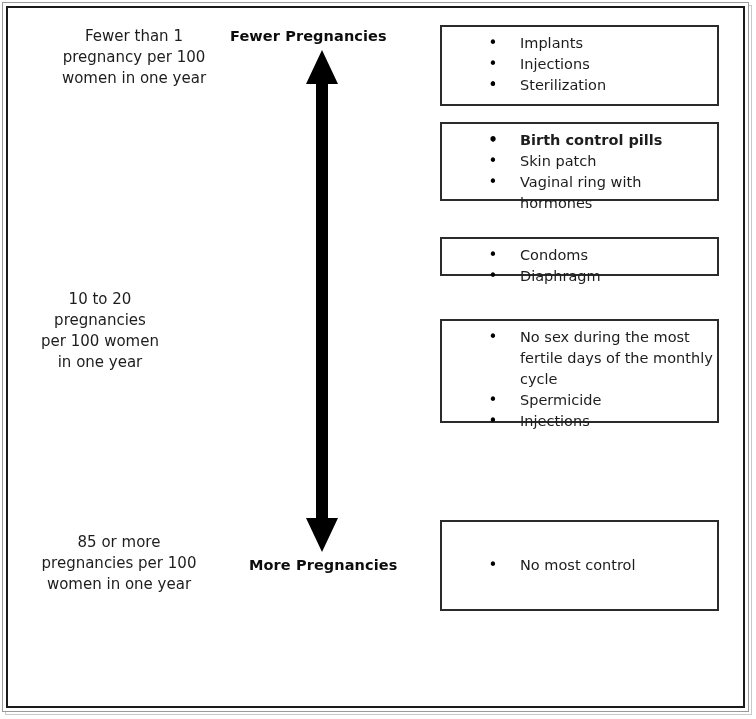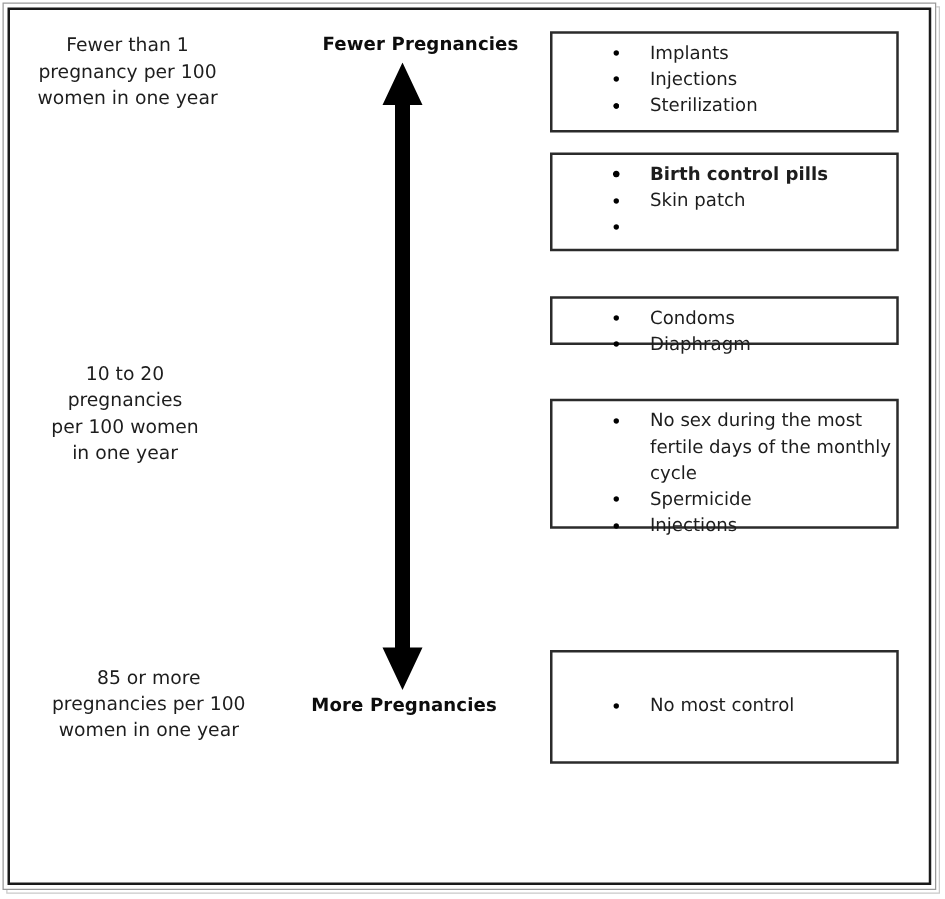--- a/index.html
+++ b/index.html
@@ -53,34 +53,34 @@
   }
 
   
   .scale-label {
     position: absolute;
     color: #1d1d1d;
     font-size: 15px;
     line-height: 21px;
     white-space: pre-line;
   }
-  #label-top      { left: 4px;  top: 26px;  width: 196px; text-align: center; }
+  #label-top      { left: 36px;  top: 26px;  width: 196px; text-align: center; }
   #label-middle   { left: 0;  top: 289px; width: 200px; text-align: center; }
   #label-bottom   { left: 14px;  top: 532px; width: 210px; text-align: center; }
 
   
   .axis-caption {
     position: absolute;
     font-size: 14.5px;
     font-weight: bold;
     color: #0d0d0d;
     letter-spacing: 0.1px;
     white-space: nowrap;
   }
-  #caption-top    { left: 230px; top: 28px; margin-left: 28px;  }
+  #caption-top    { left: 230px; top: 28px;  }
   #caption-bottom { left: 233px; top: 557px; margin-left: 16px; }
 
   #arrow-svg {
     position: absolute;
     left: 300px;
     top: 50px;
     width: 44px;
     height: 502px;
   }
 
@@ -192,20 +192,21 @@
         <li class="method-item bold">
           <span class="bullet">•</span>
           <span>Birth control pills</span>
         </li>
         <li class="method-item">
           <span class="bullet">•</span>
           <span>Skin patch</span>
         </li>
         <li class="method-item">
           <span class="bullet">•</span>
+          <span>Vaginal ring with hormones</span>
         </li>
       </ul>
     </div>
   </div>
 
   <div class="method-box" id="box-3">
     <div class="box-inner">
       <ul class="method-list">
         <li class="method-item">
           <span class="bullet">•</span>

